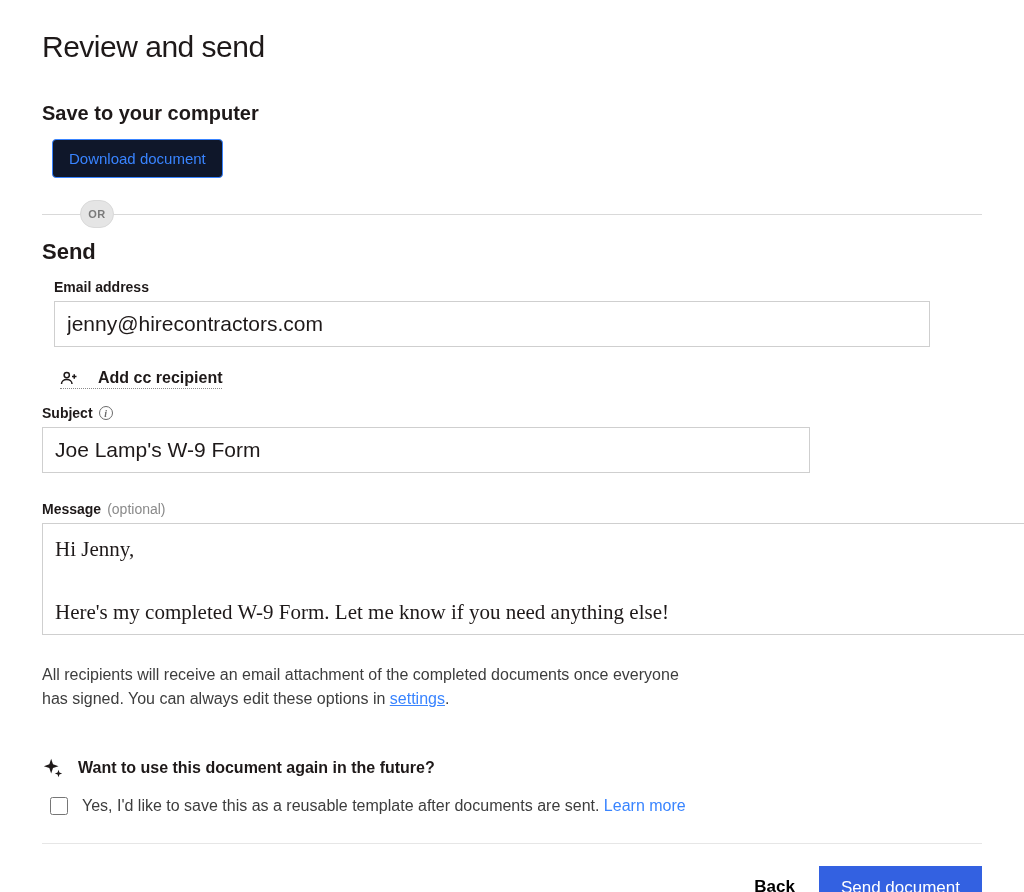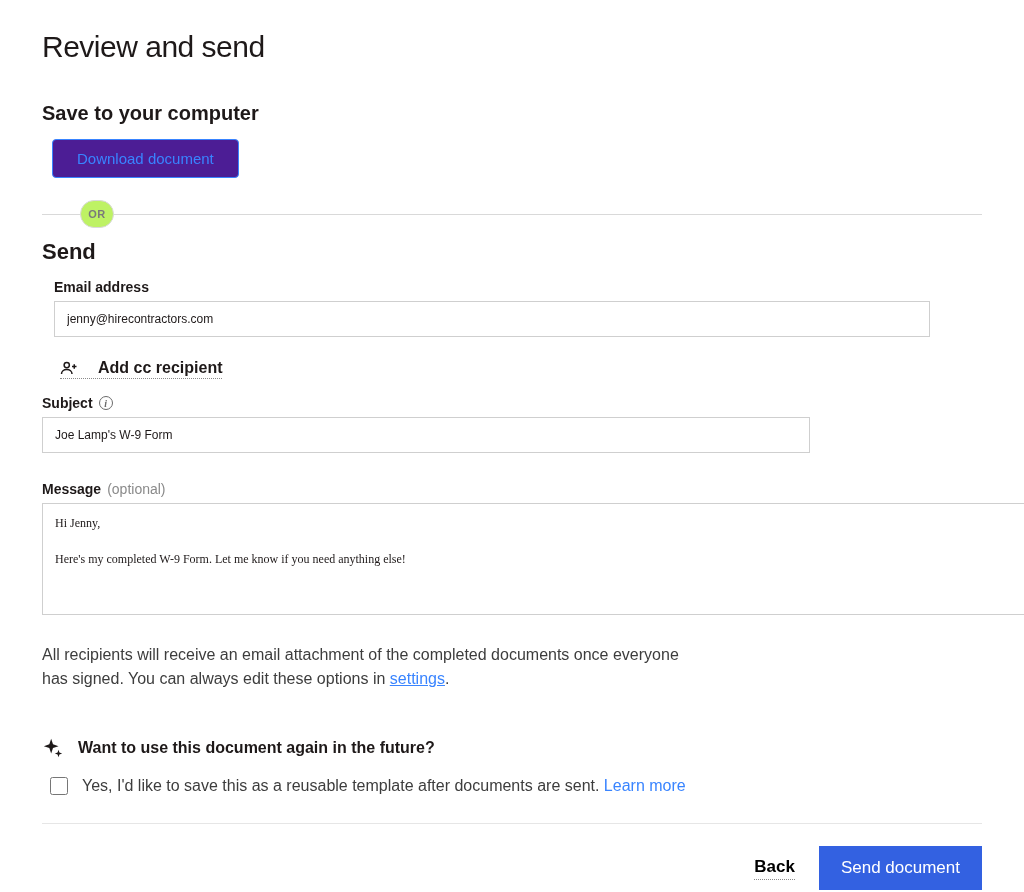--- a/index.html
+++ b/index.html
@@ -22,22 +22,22 @@
     }
     h2.section-title {
       font-size: 20px;
       font-weight: 600;
       margin-bottom: 14px;
     }
     .download-btn {
       display: inline-block;
       border: 1px solid #3984ff;
       color: #3984ff;
-      background: #4c1d95;
-      padding: 10px 24px;
+      background: #0f172a;
+      padding: 10px 16px;
       font-size: 15px;
       border-radius: 4px;
       cursor: pointer;
       margin-left: 10px;
     }
     .or-divider {
       position: relative;
       margin: 36px 0 24px 0;
     }
     .or-divider .line {
@@ -45,21 +45,21 @@
       width: 100%;
     }
     .or-divider .or-badge {
       position: absolute;
       left: 38px;
       top: -14px;
       width: 34px;
       height: 28px;
       border: 1px solid #d9d9d9;
       border-radius: 30px;
-      background: #bef264;
+      background: #e5e5e5;
       font-size: 11px;
       font-weight: 600;
       color: #7a7a7a;
       display: flex;
       align-items: center;
       justify-content: center;
       letter-spacing: 0.5px;
     }
     .send-title {
       font-size: 22px;
@@ -75,21 +75,21 @@
       gap: 6px;
     }
     .optional {
       font-weight: 400;
       color: #8a8a8a;
     }
     .text-input, .text-area {
       width: 100%;
       border: 1px solid #cfcfcf;
       padding: 10px 12px;
-      font-size: 12px;
+      font-size: 21px;
       font-family: inherit;
       color: #1e1919;
     }
     .email-group {
       padding-left: 12px;
       margin-bottom: 10px;
     }
     .email-group .text-input {
       width: 876px;
     }

